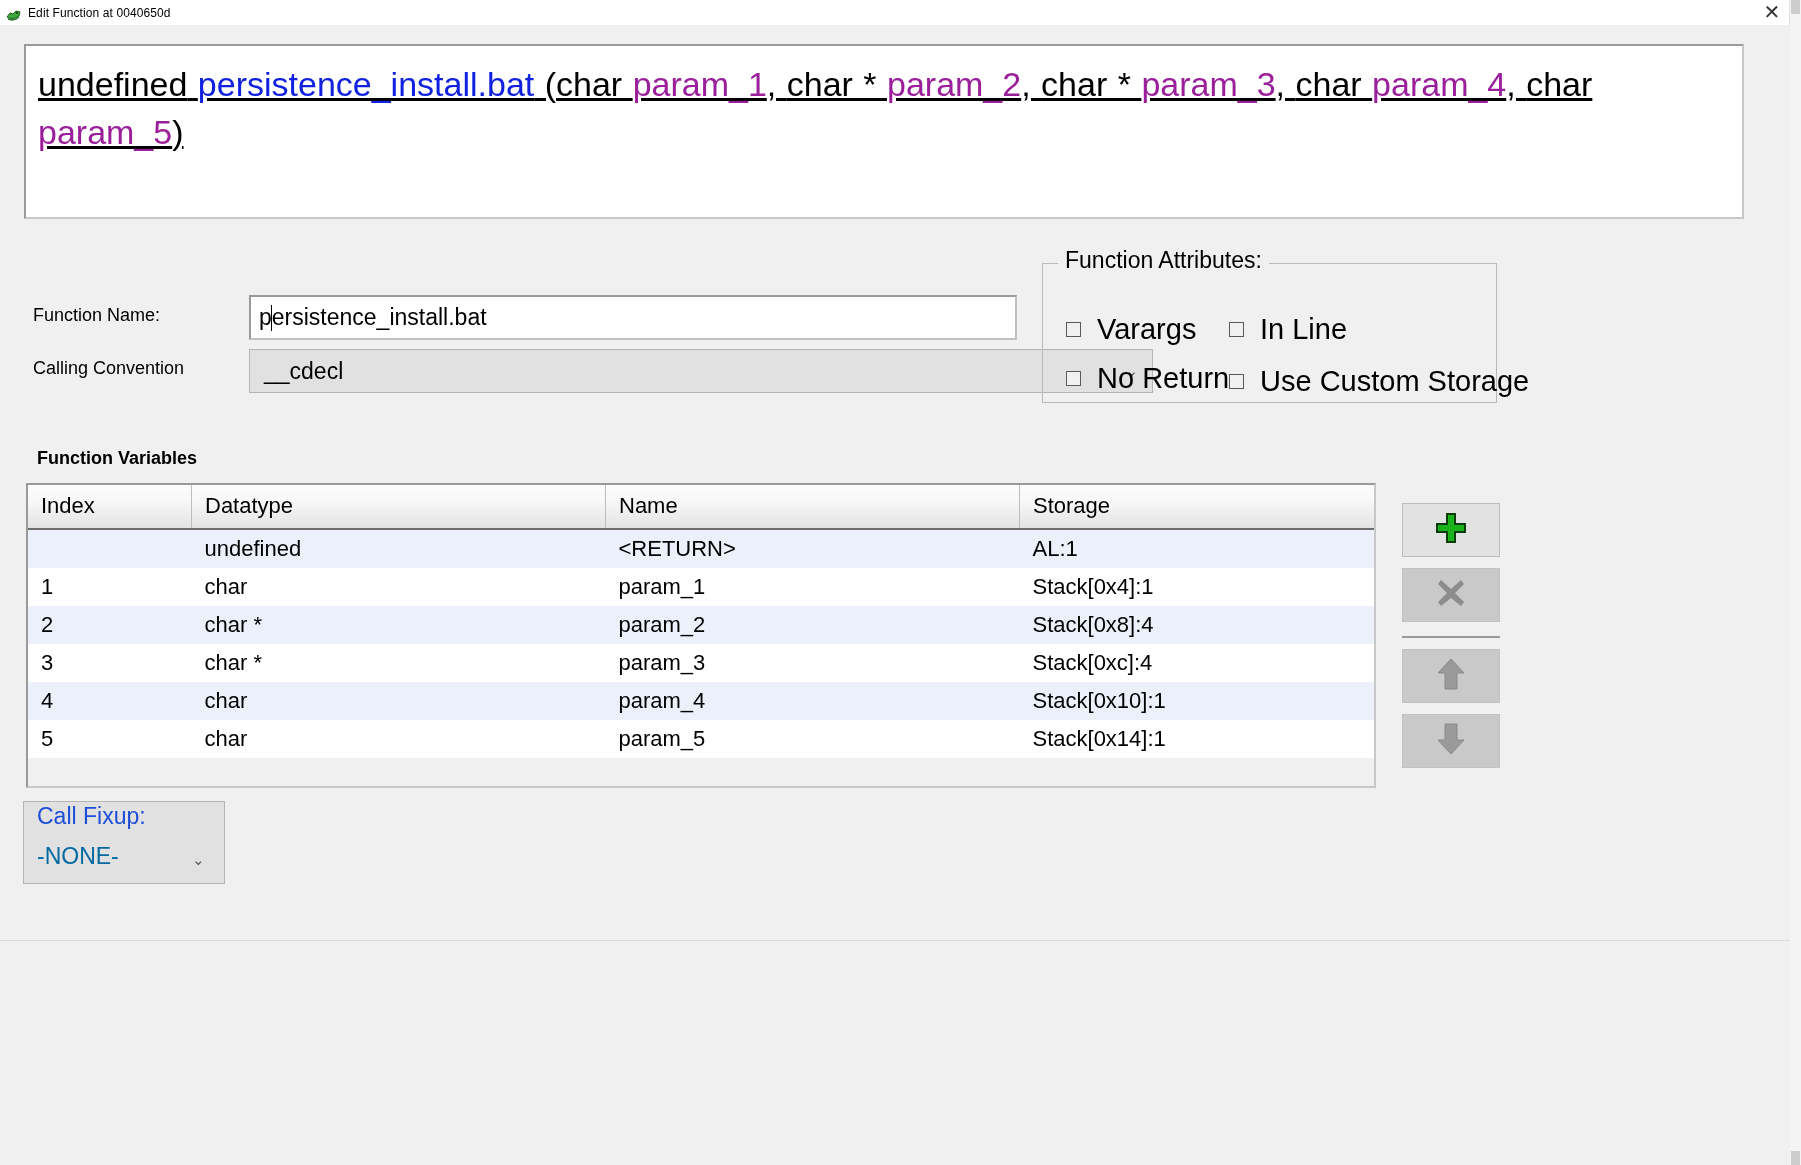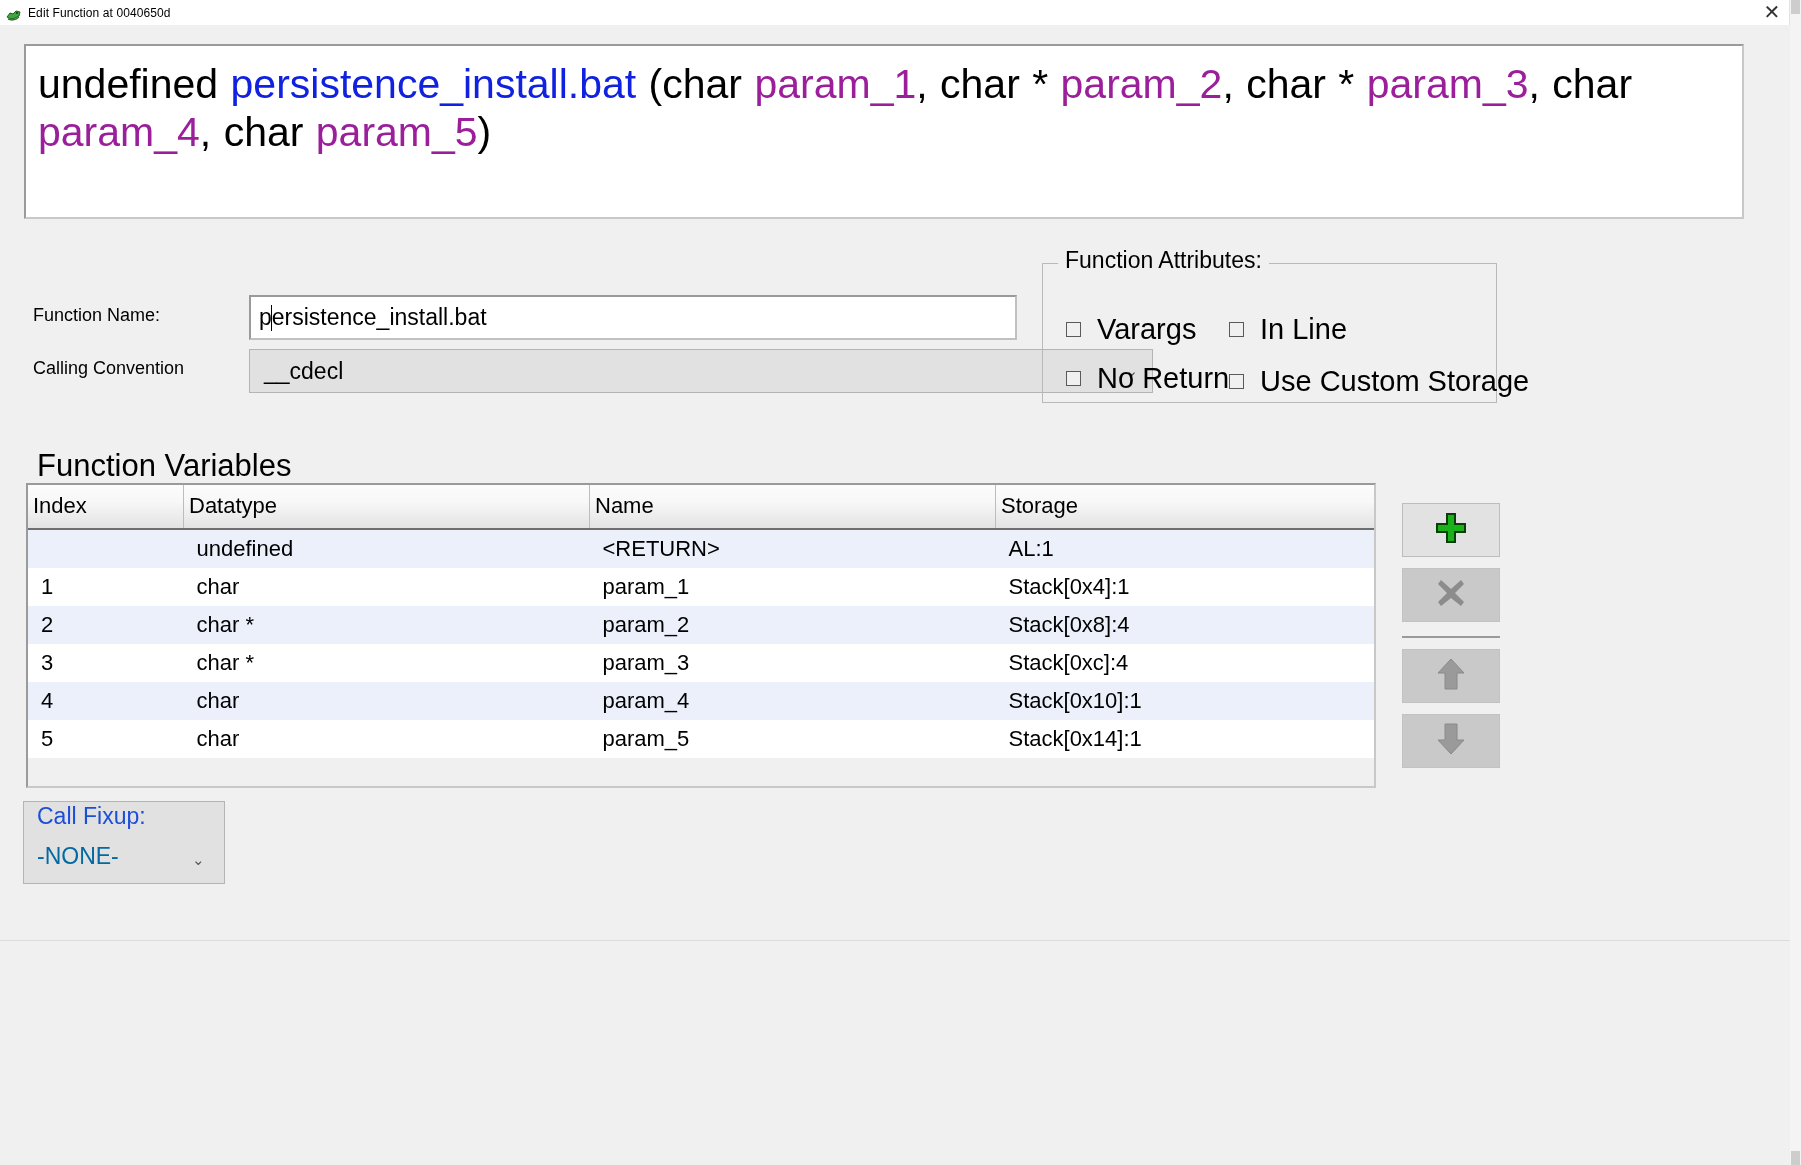--- a/index.html
+++ b/index.html
@@ -86,25 +86,26 @@
     width: 1720px; height: 175px;
     background: #ffffff;
     border: 2px solid #9a9a9a;
     border-right-color: #c8c8c8;
     border-bottom-color: #c8c8c8;
     box-sizing: border-box;
     padding: 14px 12px 0 12px;
     overflow: hidden;
   }
   .signature-text {
-    font-size: 41px;
+    font-size: 34px;
     line-height: 48px;
     color: #000000;
     white-space: normal;
     word-spacing: 1px;
+    text-decoration: underline;
   }
   .sig-fn { color: #1021e0; }
   .sig-param { color: #9b1f9b; }
 
   
   .form-label {
     position: absolute;
     font-size: 18px;
     color: #000000;
   }
@@ -190,22 +191,23 @@
   }
   .cb-varargs  { left: 1066px; top: 288px; }
   .cb-inline   { left: 1229px; top: 288px; }
   .cb-noreturn { left: 1066px; top: 337px; }
   .cb-custom   { left: 1229px; top: 340px; }
 
   
   .section-title {
     position: absolute;
     left: 37px; top: 423px;
-    font-size: 31px;
+    font-size: 18px;
     color: #000;
+    font-weight: bold;
   }
 
   .table-wrap {
     position: absolute;
     left: 26px; top: 458px;
     width: 1350px; height: 305px;
     background: #ffffff;
     border: 2px solid #9a9a9a;
     border-right-color: #c8c8c8;
     border-bottom-color: #c8c8c8;
@@ -218,21 +220,21 @@
     font-size: 22px;
     table-layout: fixed;
   }
   table.vars th {
     background: linear-gradient(to bottom, #fcfcfc 0%, #f7f7f7 40%, #e3e3e3 100%);
     border-right: 1px solid #bdbdbd;
     border-bottom: 2px solid #6e6e6e;
     text-align: left;
     font-weight: normal;
     font-size: 22px;
-    padding: 6px 0 7px 5px;
+    padding: 6px 0 7px 13px;
     color: #000;
     height: 30px;
   }
   table.vars td {
     padding: 6px 0 6px 13px;
     height: 25px;
     color: #000;
     border: none;
   }
   table.vars tr.alt td { background: #ebf0fb; }

